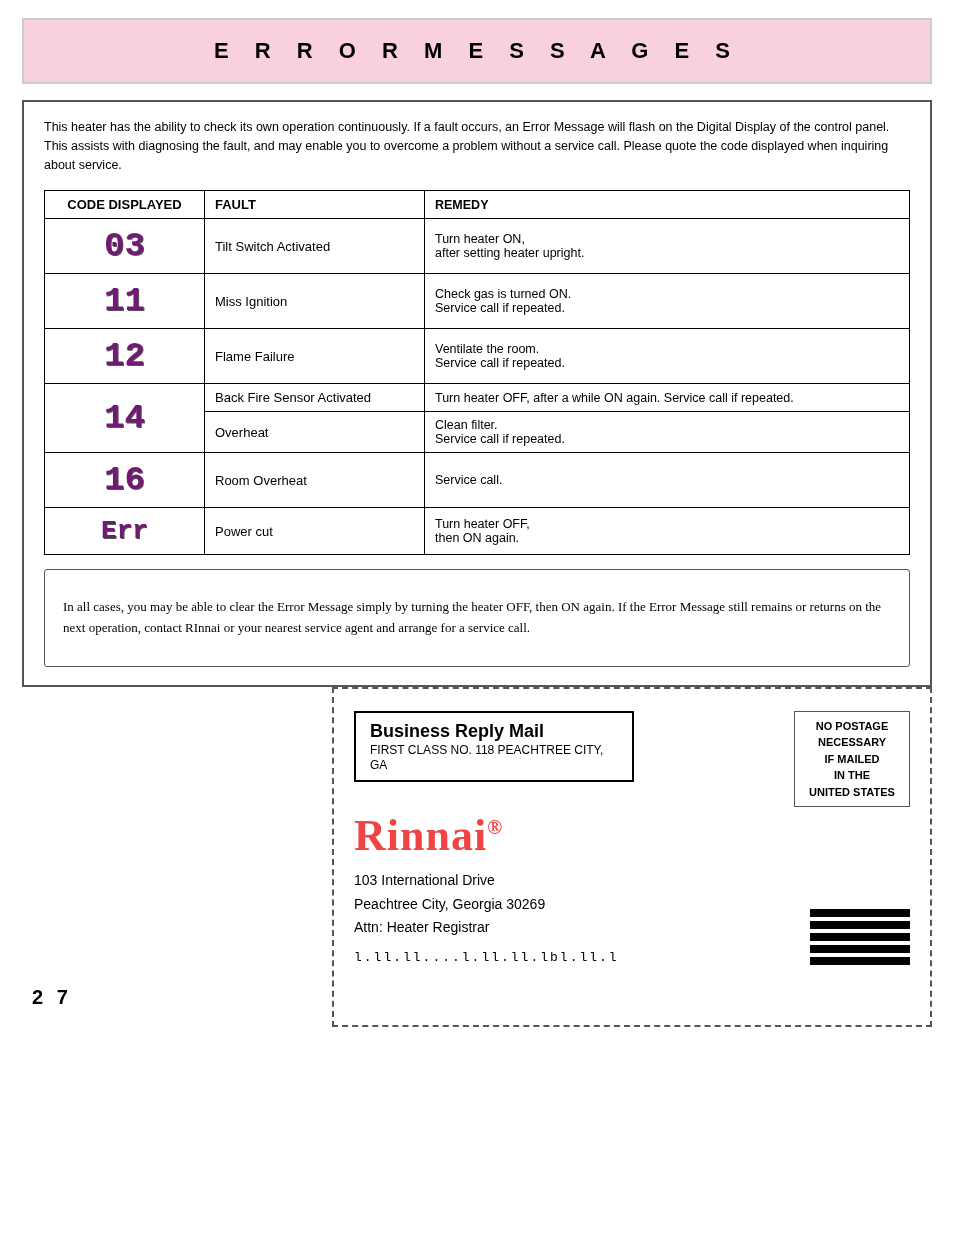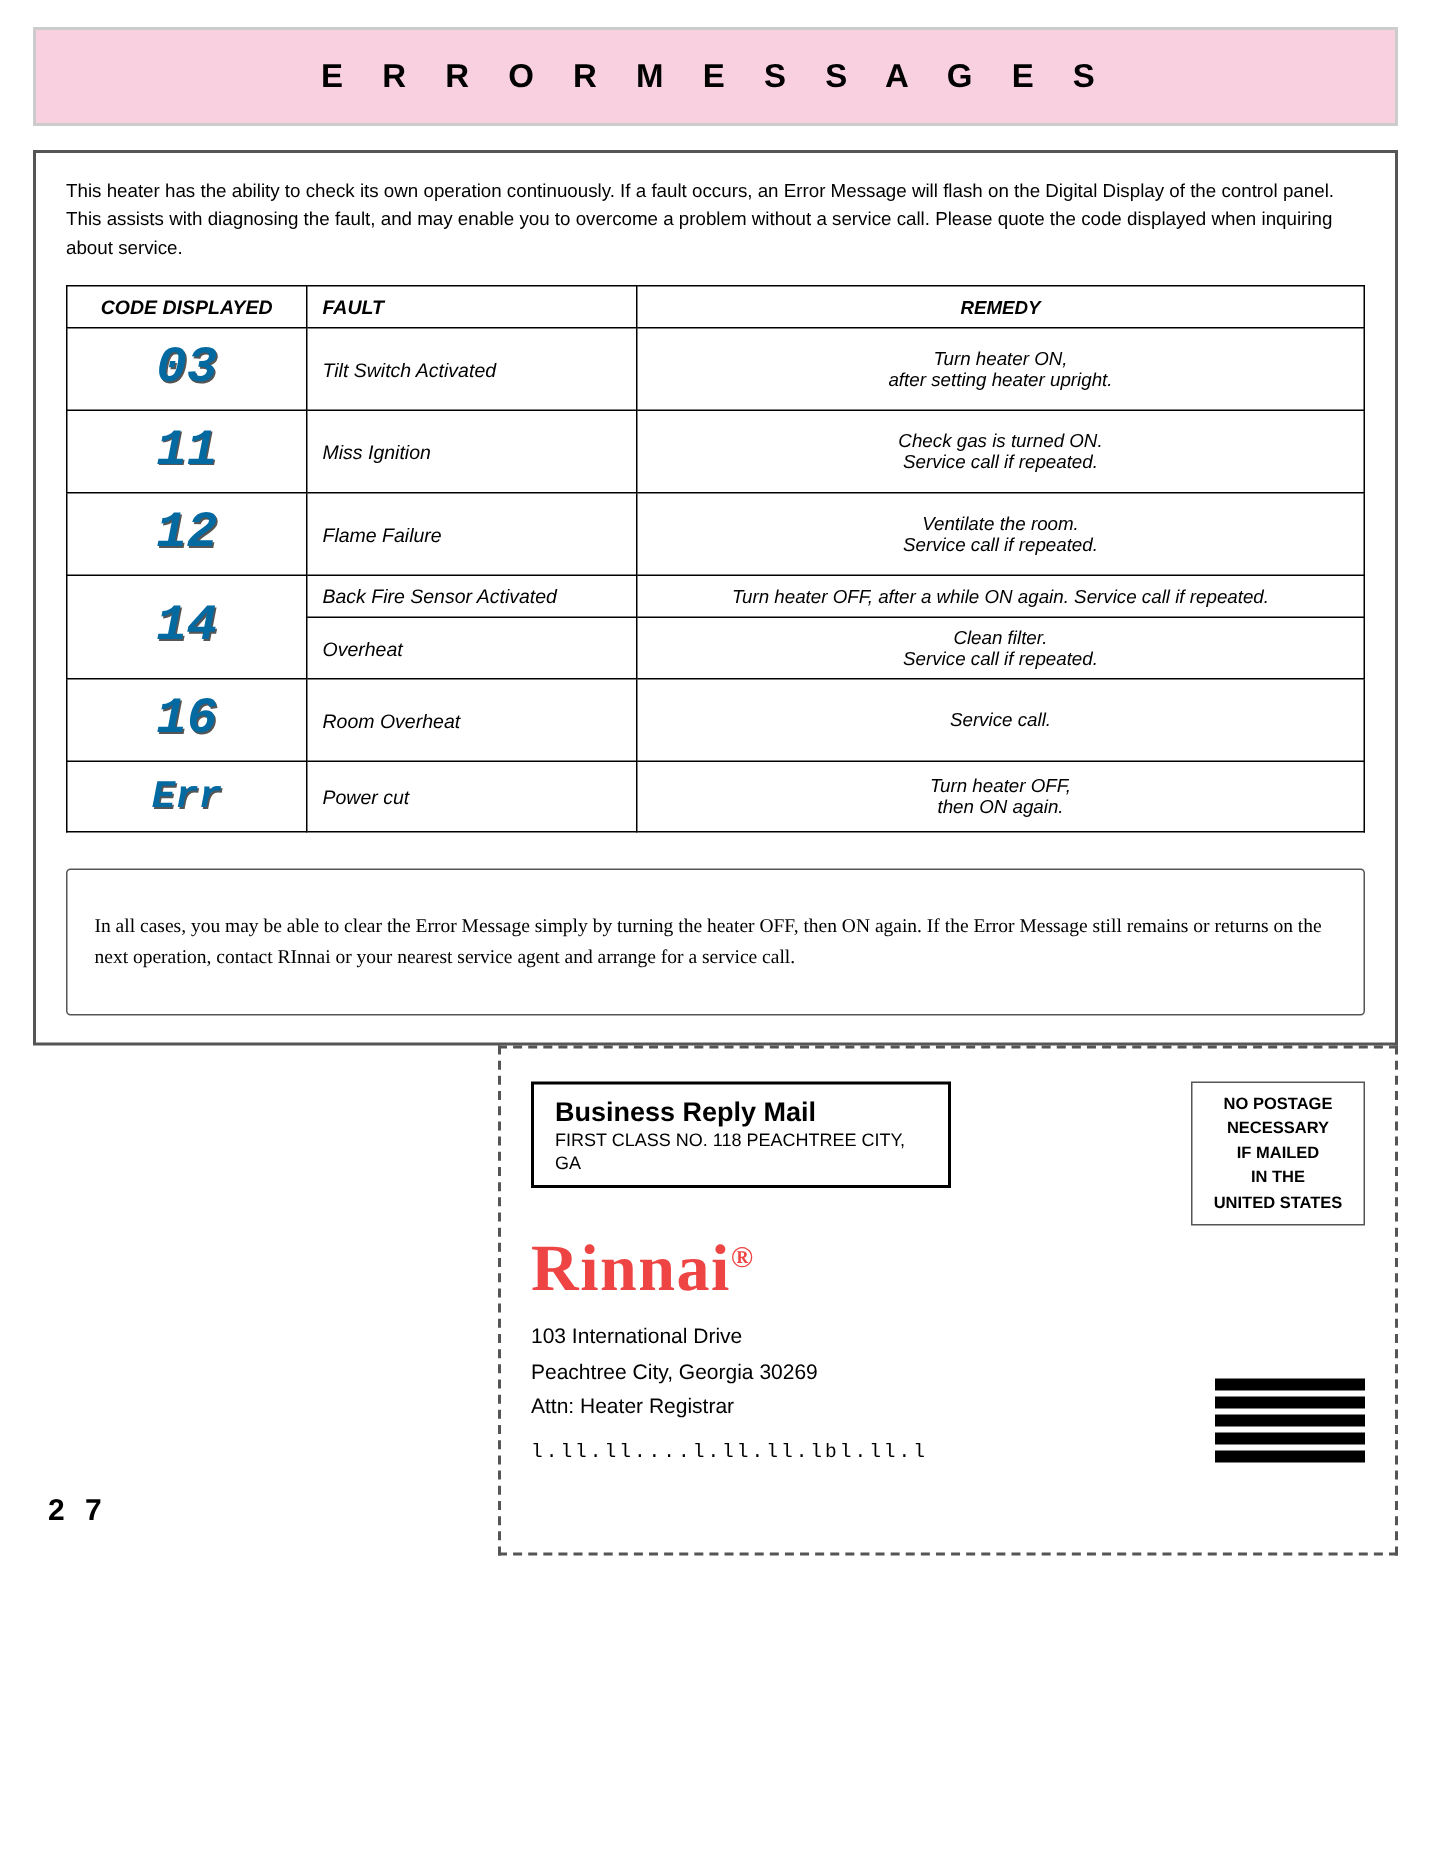--- a/index.html
+++ b/index.html
@@ -38,22 +38,21 @@
     .intro-text {
       font-size: 12.5px;
       line-height: 1.5;
       margin-bottom: 16px;
     }
 
     
     .error-table {
       width: 100%;
       border-collapse: collapse;
-      margin-bottom: 24px;
-      font-style: italic;
+      margin-bottom: 14px;
     }
     .error-table th, .error-table td {
       border: 1.5px solid #000;
       padding: 6px 10px;
       vertical-align: middle;
     }
     .error-table th {
       font-weight: bold;
       text-align: center;
       font-size: 13px;
@@ -61,21 +60,21 @@
     }
     .error-table .col-code {
       width: 160px;
       text-align: center;
     }
     .error-table .col-fault {
       width: 220px;
       text-align: left;
     }
     .error-table .col-remedy {
-      text-align: center;
+      text-align: left;
       font-size: 12.5px;
     }
 
     
     .note-text {
       font-size: 12.5px;
       line-height: 1.5;
       margin-bottom: 12px;
     }
 
@@ -188,21 +187,21 @@
       width: 100px;
       height: 8px;
       background: #000;
     }
 
     
     .segment-display {
       font-family: 'Courier New', monospace;
       font-size: 34px;
       font-weight: 900;
-      color: #0369a1;
+      color: #701a75;
       display: inline-block;
       text-shadow: 1px 1px 0 #555;
       padding: 2px 4px;
     }
   </style>
 </head>
 <body>
 
 <div class="header-section">
   <span class="header-title">E R R O R   M E S S A G E S</span>

